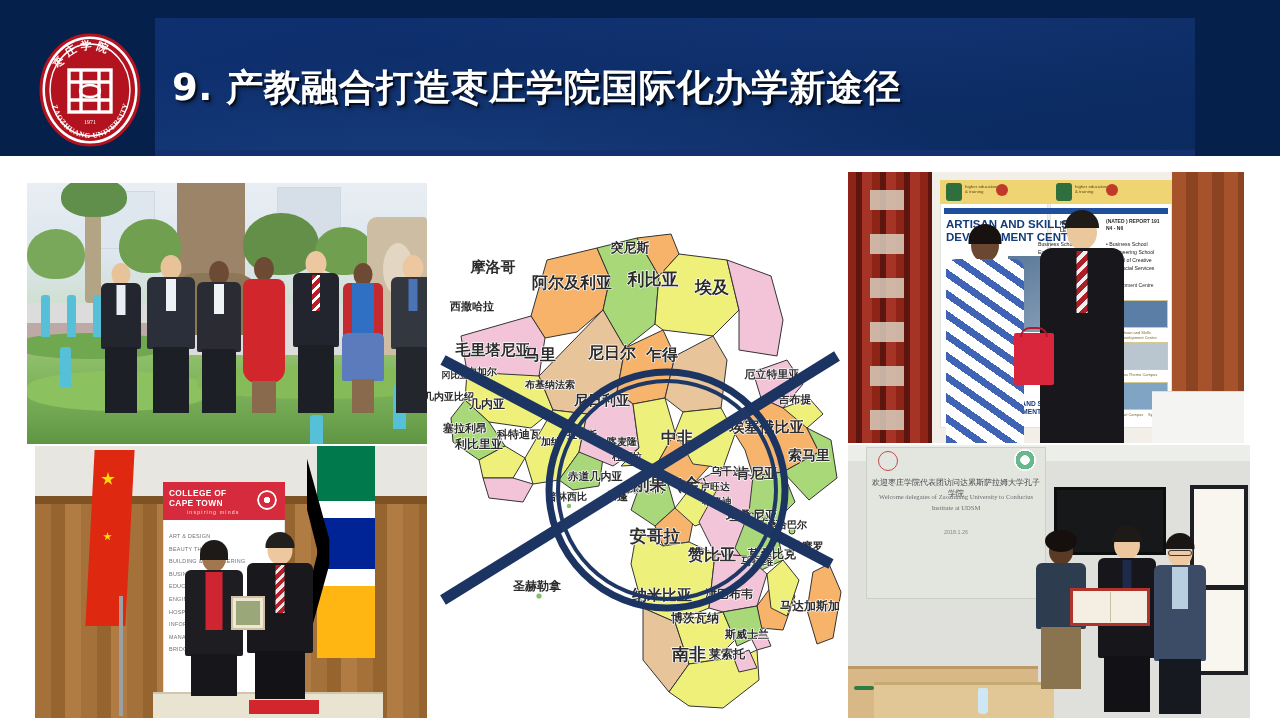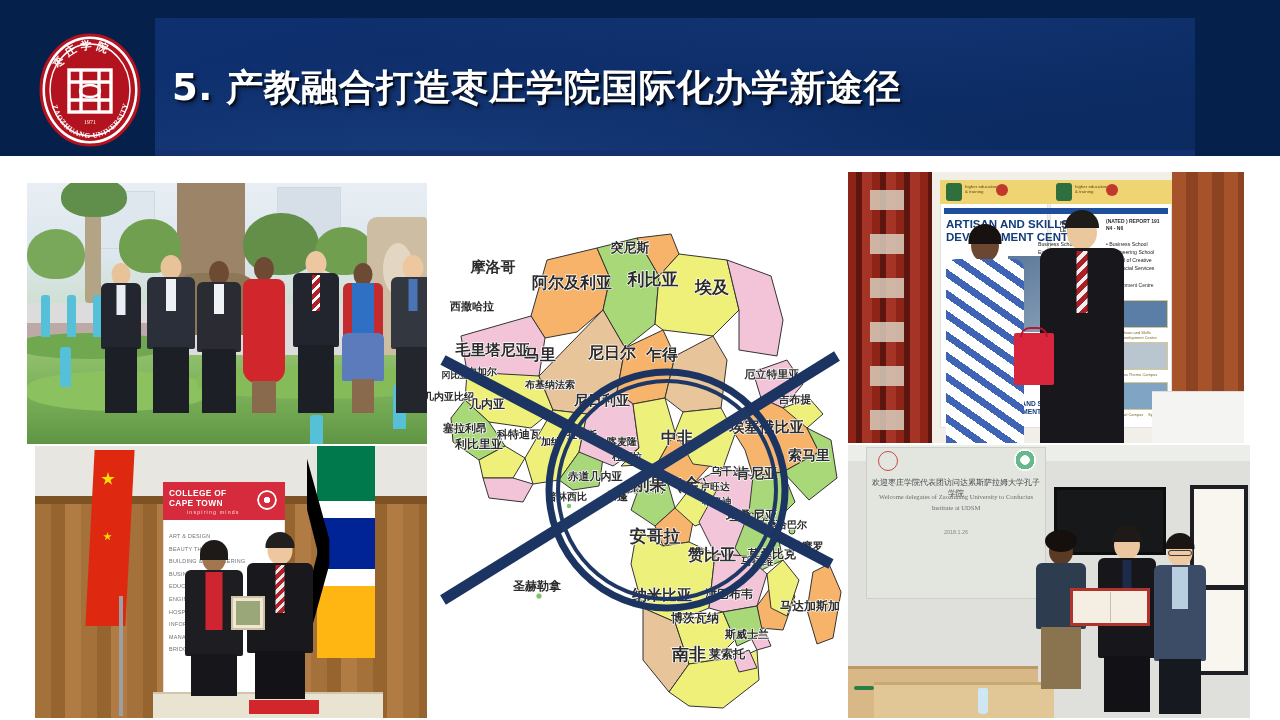--- a/index.html
+++ b/index.html
@@ -120,21 +120,21 @@
       </text>
 
       <path id="arcBot" d="M 13 62 A 39 44 0 0 0 91 62" fill="none"></path>
       <text font-size="7.4" font-weight="bold" fill="#ffffff" letter-spacing="0.6" font-family="'Liberation Serif',serif">
         <textPath href="#arcBot" startOffset="9%">ZAOZHUANG UNIVERSITY</textPath>
       </text>
       <text x="52" y="92" font-size="6" fill="#ffffff" text-anchor="middle" font-family="'Liberation Serif',serif">1971</text>
     </svg>
   </div>
 
-  <div id="title">5. 产教融合打造枣庄学院国际化办学新途径</div>
+  <div id="title">9. 产教融合打造枣庄学院国际化办学新途径</div>
 
   <div class="photo" id="photo-delegation">
     <div class="inner">
       <div class="sky"></div>
 
       <div class="bld" style="left:68px;top:8px;width:60px;height:58px;"></div>
       <div class="bld" style="left:250px;top:4px;width:64px;height:78px;background:#d6dfe8;"></div>
 
       <div class="trunk" style="left:150px;top:0;width:68px;height:150px;background:#9b8467;border-radius:0 0 18px 18px;"></div>
       <div class="trunk" style="left:140px;top:90px;width:96px;height:62px;background:#8c7757;border-radius:30px 30px 8px 8px;"></div>

